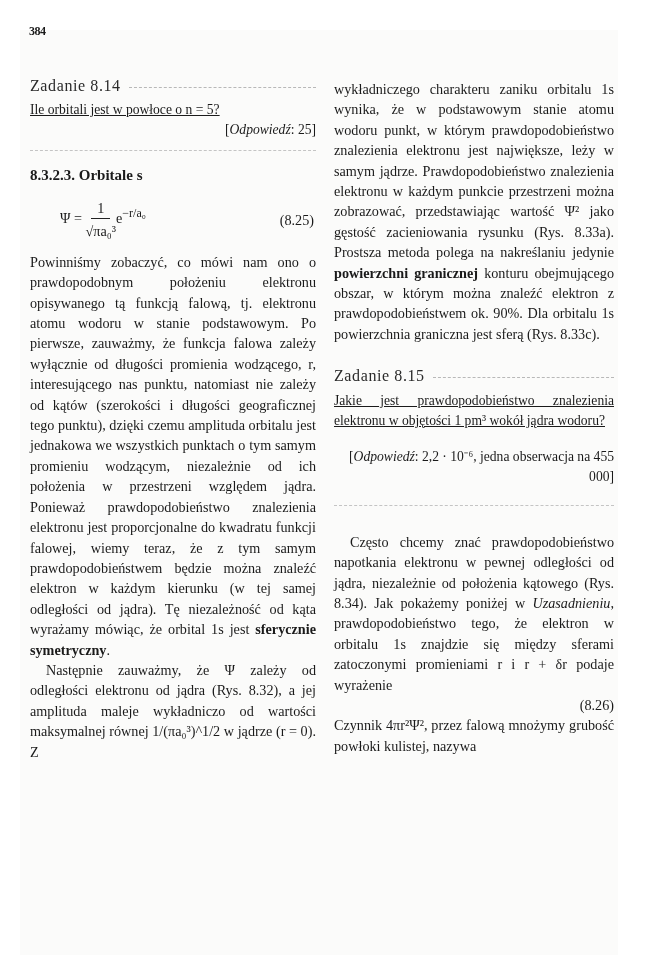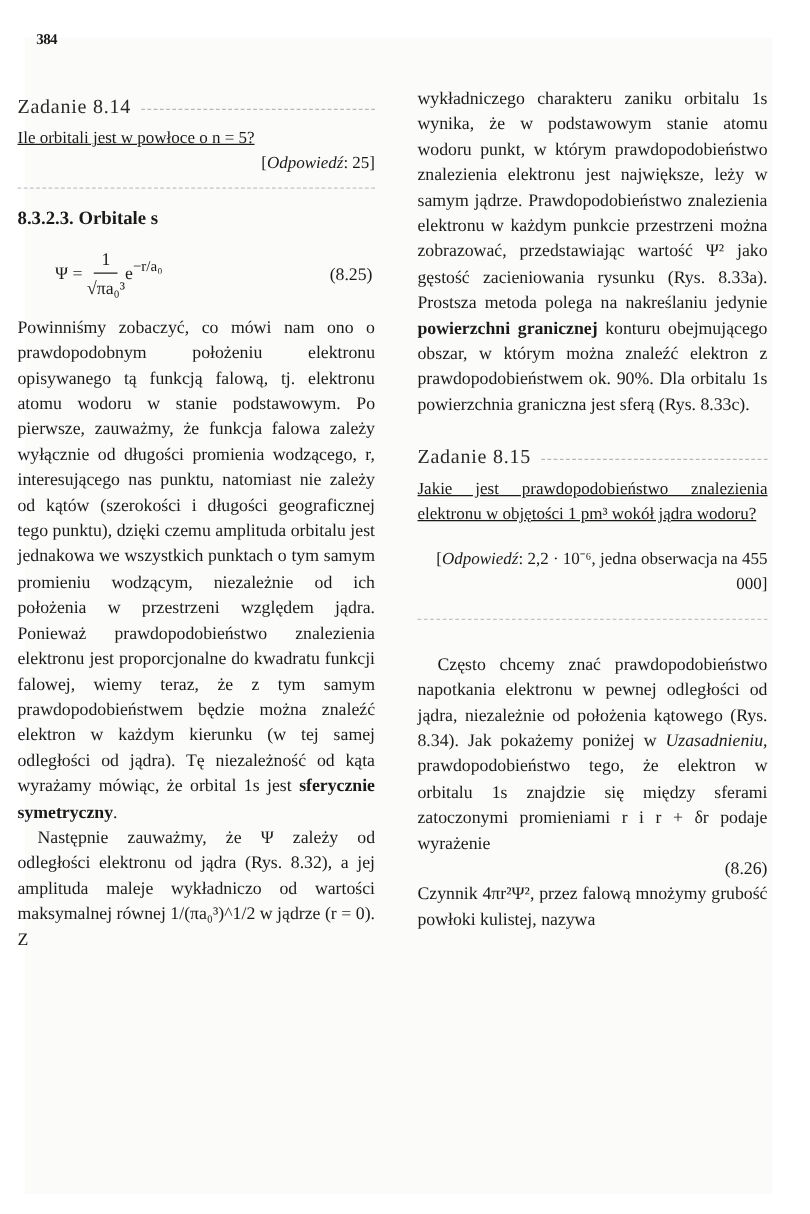--- a/index.html
+++ b/index.html
@@ -12,22 +12,22 @@
     background: #fbfbfa;
   }
   .page-num {
     position: absolute; left: 29px; top: 24px; font-size: 12px; font-weight: bold;
     font-family: "Liberation Serif", serif; letter-spacing: -0.5px;
   }
   .col {
     position: absolute; font-family: "Liberation Serif", serif; font-size: 14.2px;
     line-height: 20.4px; text-align: justify;
   }
-  .left { left: 14px; top: 76px; width: 286px; }
-  .right { left: 334px; top: 69px; width: 280px; }
+  .left { left: 30px; top: 76px; width: 286px; }
+  .right { left: 334px; top: 79px; width: 280px; }
   .zad-head {
     display: flex; align-items: center; gap: 8px; font-size: 16px;
     letter-spacing: 0.6px; color: #2a2a2a; margin-bottom: 4px;
   }
   .zad-head .rule { flex: 1; height: 0; border-top: 1px dashed #b8b8b8; margin-top: 3px; }
   .zad-body { font-size: 13.6px; line-height: 20px; text-decoration: underline; }
   .answer { text-align: right; font-size: 13.6px; line-height: 20px; font-family: Liberation Serif, serif; }
   .answer i { font-style: italic; }
   .sep { height: 0; border-top: 1px dashed #c4c4c4; margin: 10px 0 14px 0; }
   .section { font-weight: bold; font-size: 15px; margin: 6px 0 2px 0; }

